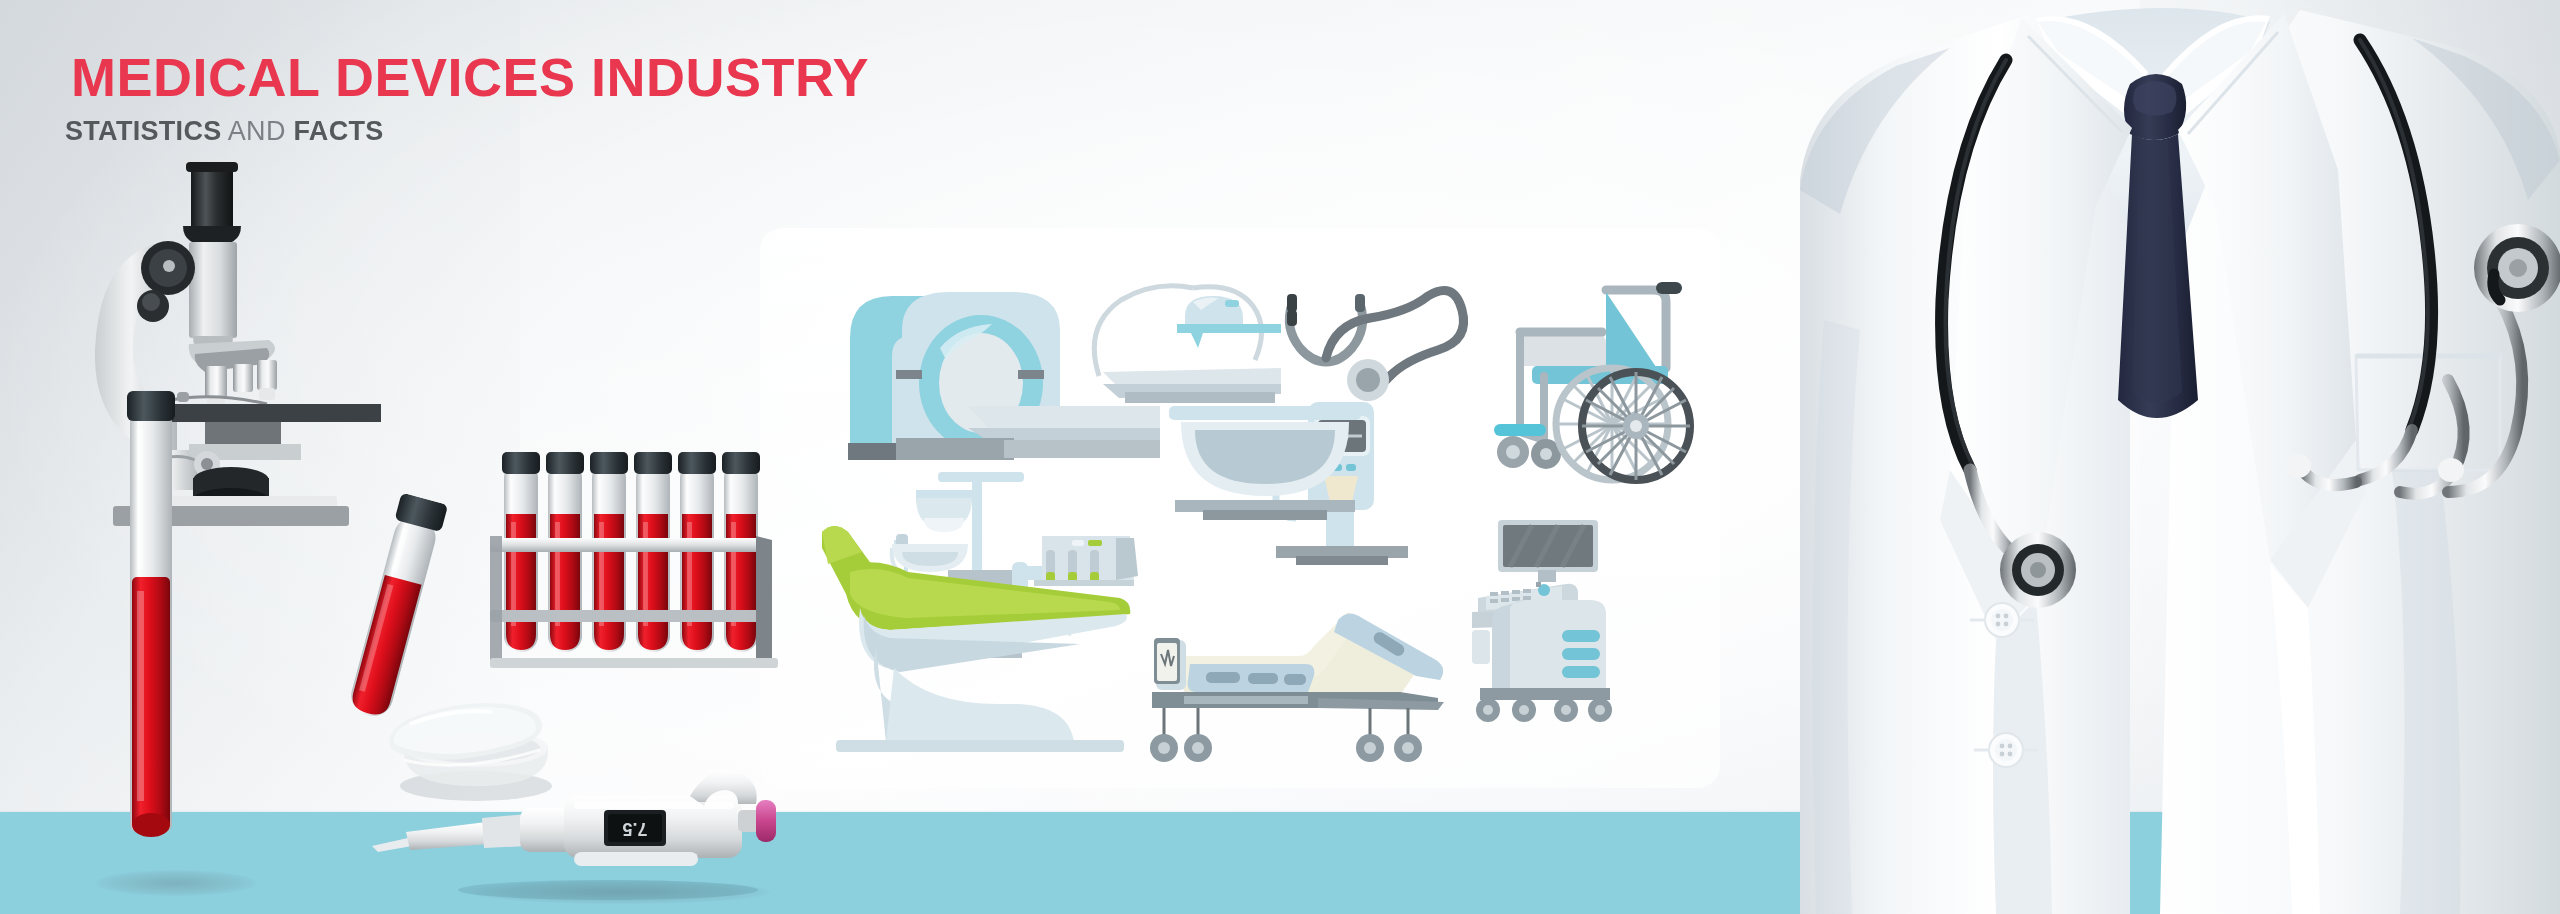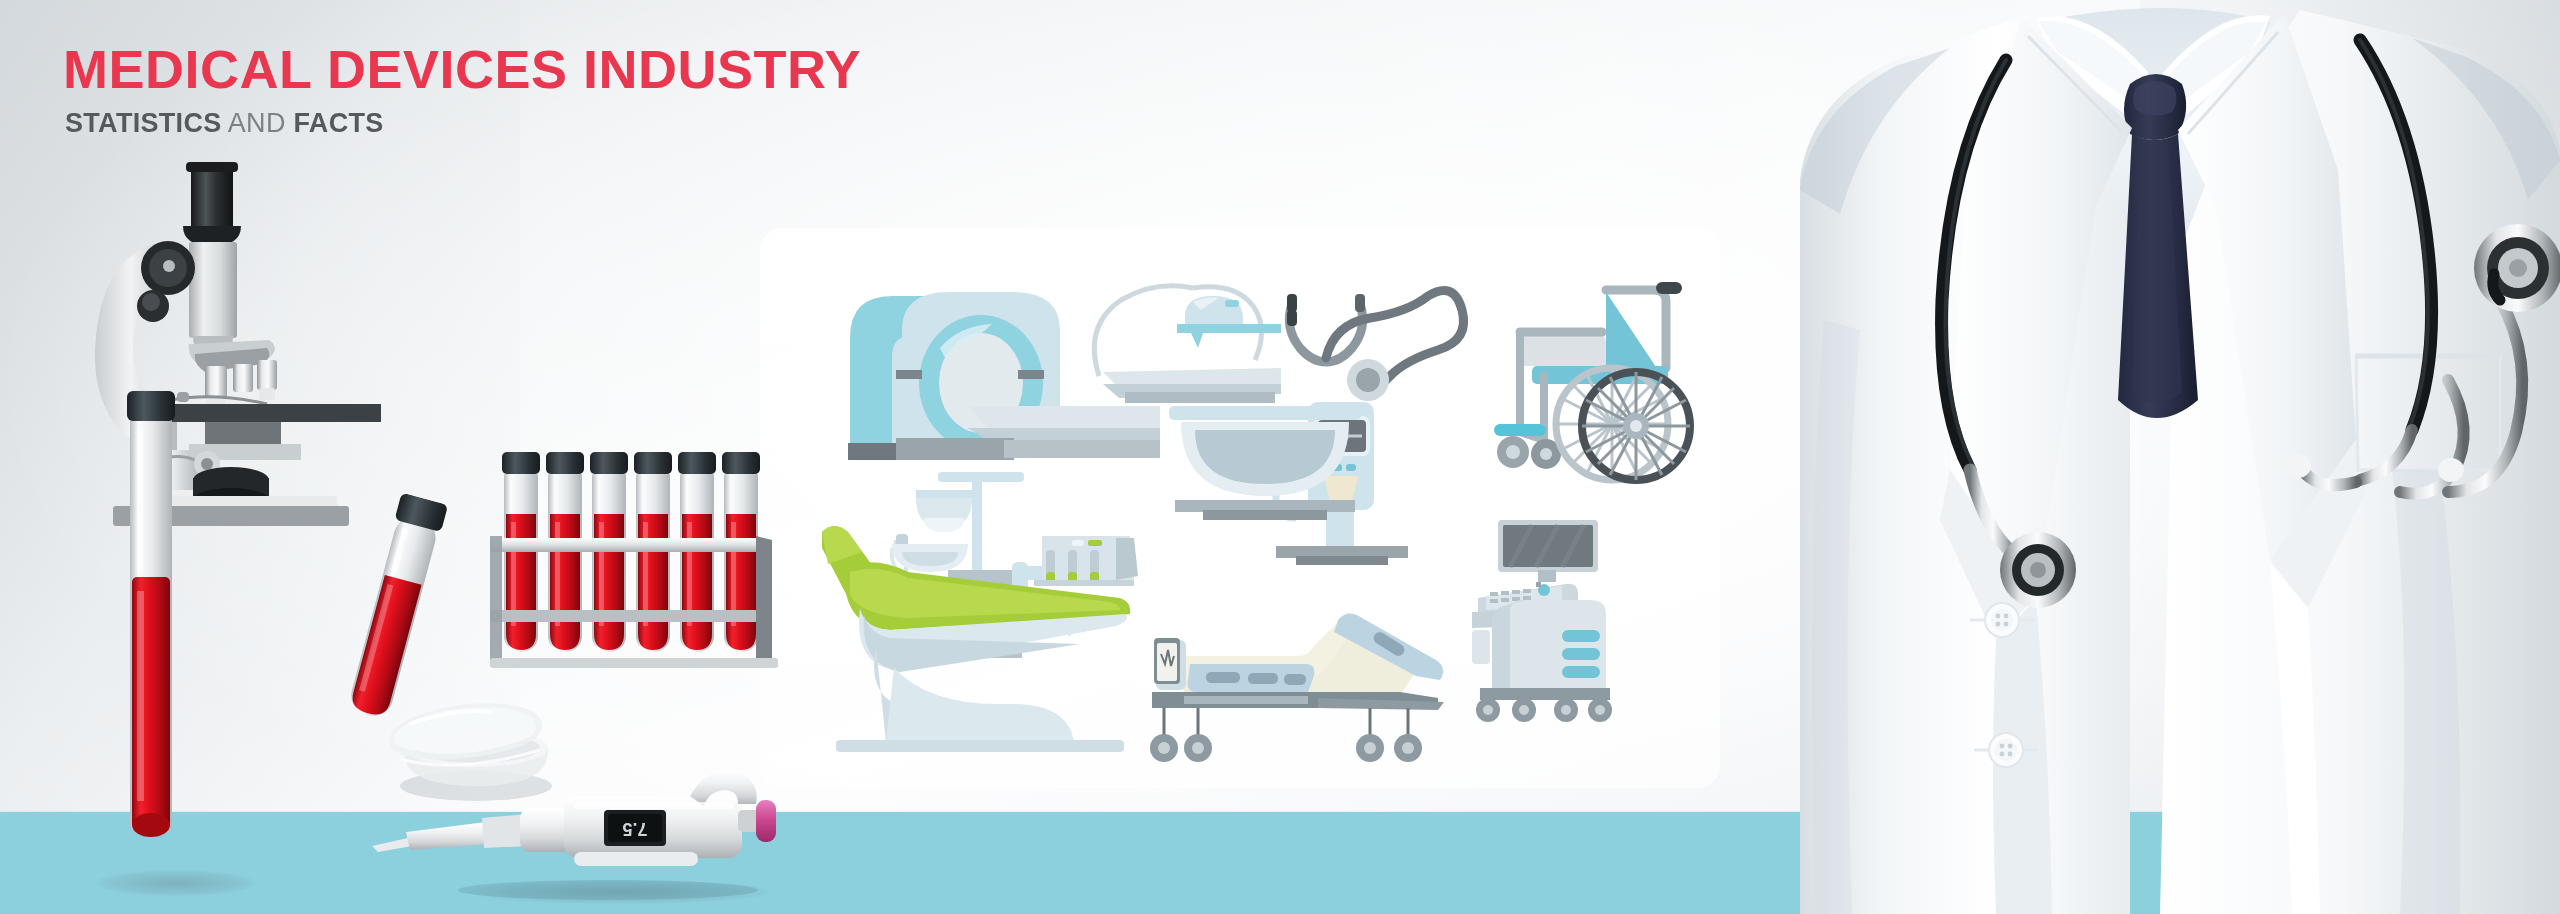--- a/index.html
+++ b/index.html
@@ -18,21 +18,21 @@
   .bg-right-shade{position:absolute;right:0;top:0;width:420px;height:814px;
     background:linear-gradient(255deg,#d8dde1 0%,rgba(232,236,239,.5) 50%,rgba(255,255,255,0) 100%);}
 
   
   .table-band{position:absolute;left:0;bottom:0;width:2560px;height:102px;background:#8ccfdd;}
   .table-band-top{position:absolute;left:0;bottom:98px;width:2560px;height:6px;
     background:linear-gradient(180deg,rgba(120,185,200,.0),rgba(110,175,192,.35));}
 
   
   .headline{position:absolute;left:63px;top:42px;z-index:40;}
-  .h-title{font-size:54px;font-weight:bold;letter-spacing:.5px;color:#e8374f;line-height:1;margin:0;white-space:nowrap;}
+  .h-title{font-size:54px;font-weight:bold;letter-spacing:.5px;color:#e8374f;line-height:1;margin:8px;white-space:nowrap;}
   .h-sub{margin:14px 0 0 2px;font-size:27px;line-height:1;color:#5d6468;white-space:nowrap;letter-spacing:.3px;}
   .h-sub .b{font-weight:bold;color:#55595c;}
   .h-sub .n{font-weight:normal;color:#7b8185;}
 
   
   .flat-panel{position:absolute;left:760px;top:228px;width:960px;height:560px;
     background:linear-gradient(180deg,rgba(255,255,255,.92),rgba(255,255,255,.70));
     border-radius:22px;z-index:10;}
 
   .flat-icon{position:absolute;z-index:12;}

